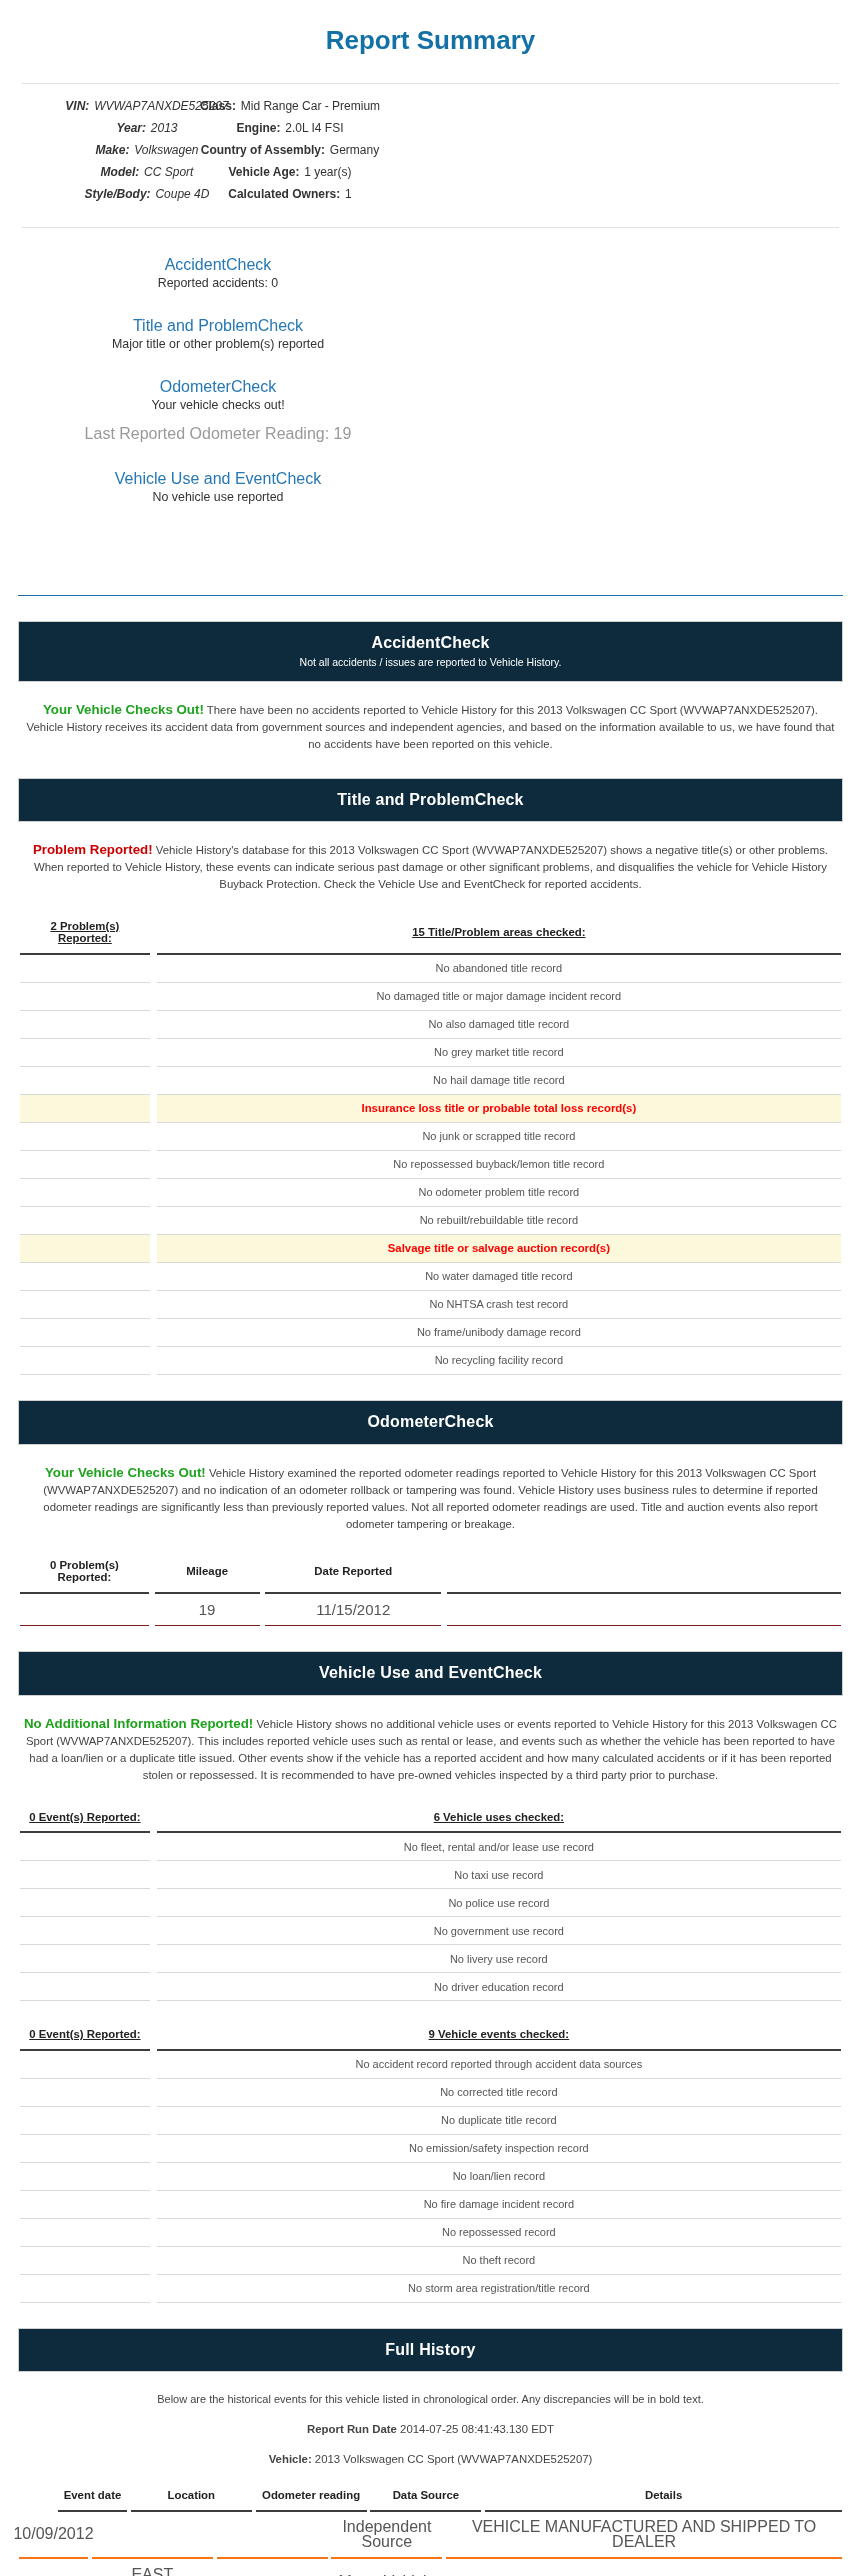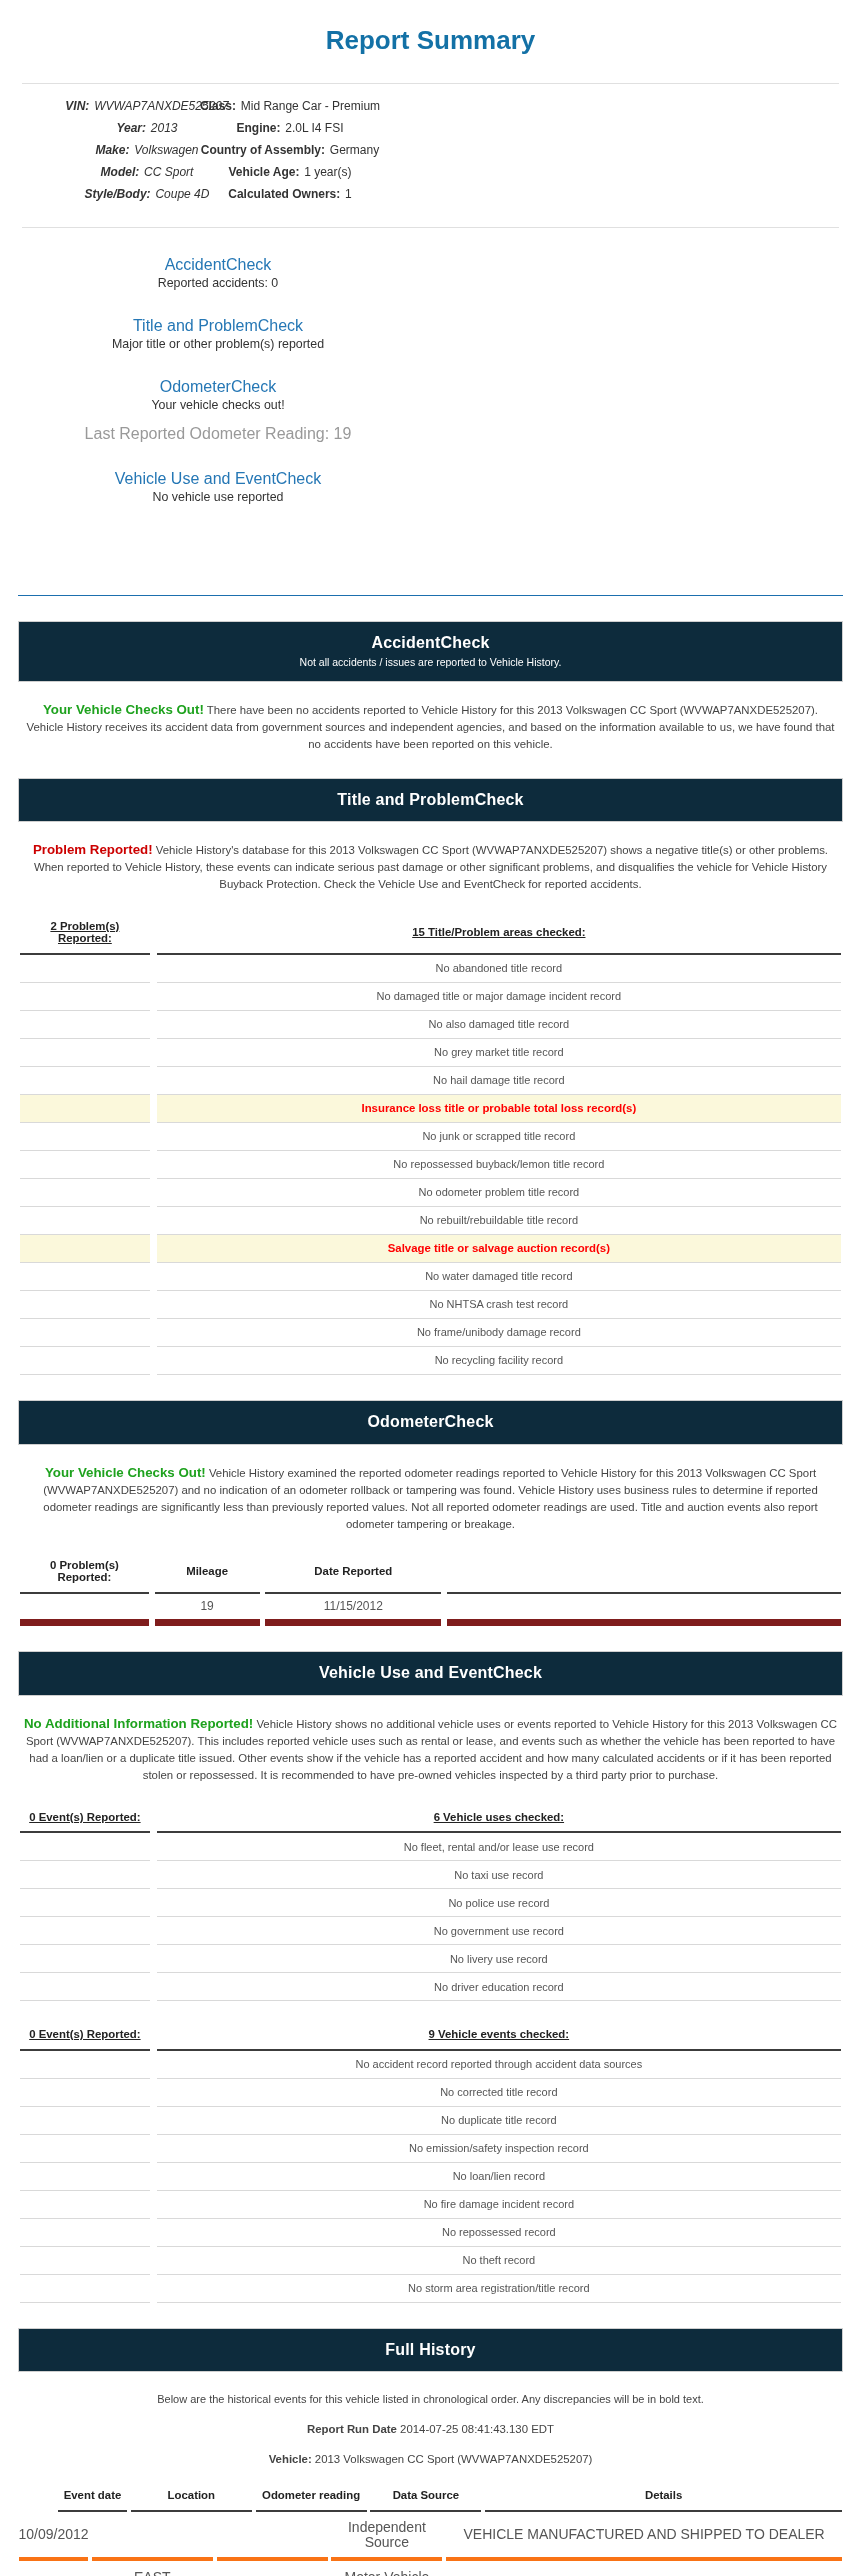--- a/index.html
+++ b/index.html
@@ -52,30 +52,30 @@
   .chk-head .cell{border-bottom:2.9px solid var(--border_thick);padding:3.8px 3.8px 8.6px;font-weight:bold;font-size:11.4px;color:#222;display:flex;align-items:center;justify-content:center;text-align:center;text-decoration:underline;}
   .chk-row .cell{border-bottom:1px solid #d9d9d9;min-height:28px;display:flex;align-items:center;justify-content:center;text-align:center;font-size:11px;color:#555;}
   .chk-row.flag .cell{background:var(--cream);}
   .chk-row.flag .cell.text{color:var(--red_flag);font-weight:bold;font-size:11.4px;}
   .chk-head{margin-top:23px;}
 
   
   .odo-head,.odo-row{display:grid;grid-template-columns:129px 105px 176px 1fr;column-gap:5.7px;margin:0 1.9px;}
   .odo-head{margin-top:23px;}
   .odo-head .cell{border-bottom:2.9px solid var(--border_thick);padding:3.8px 3.8px 8.6px;font-weight:bold;font-size:11.4px;color:#222;display:flex;align-items:center;justify-content:center;text-align:center;}
-  .odo-row .cell{border-bottom:7px solid #7f1d1d;min-height:32px;display:flex;align-items:center;justify-content:center;font-size:12px;color:#555;}
+  .odo-row .cell{border-bottom:1px solid #7f1d1d;min-height:32px;display:flex;align-items:center;justify-content:center;font-size:15px;color:#555;}
 
   
   .fh-line{text-align:center;font-size:11px;color:#444;margin-top:21px;}
   .fh-meta{text-align:center;font-size:11.4px;color:#444;margin-top:18px;}
   .fh-meta .lbl{font-weight:bold;}
   .h-head,.h-row{display:grid;grid-template-columns:69px 121px 111px 111px 1fr;column-gap:3.8px;margin:0 1px;}
   .h-head{margin-top:19px;margin-left:40px;}
   .h-head .cell{border-bottom:2.9px solid var(--border_thick);padding:4.8px 1.9px 8.6px;font-weight:bold;font-size:11.4px;color:#222;display:flex;align-items:center;justify-content:center;text-align:center;}
-  .h-row .cell{border-bottom:4px solid #f97316;padding:8.6px 1.9px;display:flex;flex-direction:column;justify-content:center;align-items:center;text-align:center;font-size:14px;color:#555;line-height:14.3px;}
+  .h-row .cell{border-bottom:2px solid #f97316;padding:8.6px 1.9px;display:flex;flex-direction:column;justify-content:center;align-items:center;text-align:center;font-size:16px;color:#555;line-height:14.3px;}
 </style>
 </head>
 <body>
 
 <div class="page">
 
   <h1 class="report-title">Report Summary</h1>
   <hr class="hr top">
 
   <div class="vd">

